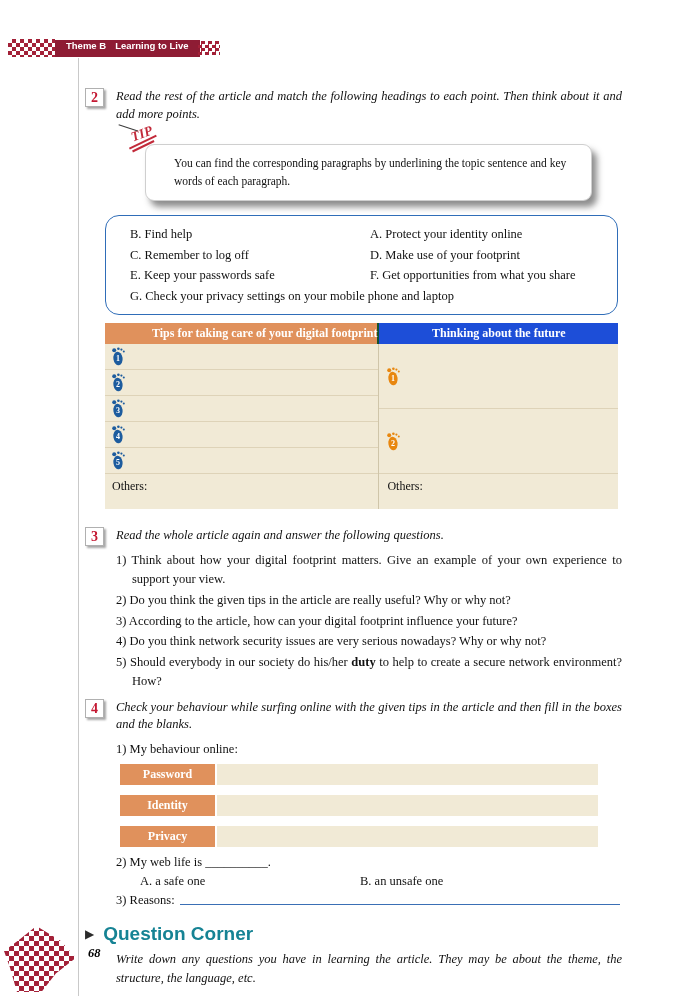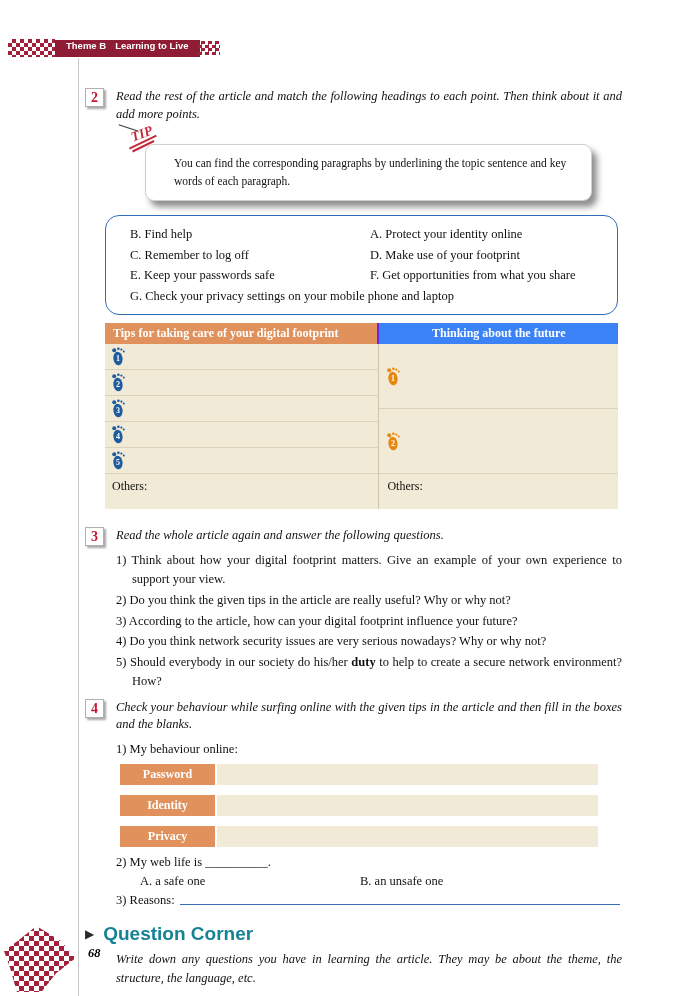--- a/index.html
+++ b/index.html
@@ -40,22 +40,22 @@
 
   
   .options-box { margin:14px 0 0 20px; width:513px; border:1.5px solid #2f6db8; border-radius:14px;
                  padding:8px 12px 8px 24px; }
   .options-grid { display:grid; grid-template-columns:240px 1fr; line-height:1.64; }
   .opt-g { grid-column:1 / -1; }
 
   
   .mtable { margin:8px 0 0 20px; width:513px; font-size:12px; }
   .mt-header { display:flex; color:#fff; font-weight:bold; }
-  .mt-header .hl { width:53.5%; background:#e0915c; text-align:left; padding:3px 8px; border-right:2px solid #6d28d9; }
-  .mt-header .hr { flex:1; background:#3b82f6; text-align:center; padding:3px 0; }
+  .mt-header .hl { width:53.5%; background:#e0915c; text-align:right; padding:3px 0; border-right:2px solid #14532d; }
+  .mt-header .hr { flex:1; background:#1d4ed8; text-align:center; padding:3px 0; }
   .mt-body { display:flex; background:#f1ead6; }
   .mt-left { width:53.5%; border-right:1px solid #cfc5a9; }
   .mt-row { height:26px; display:flex; align-items:center; padding-left:7px; border-bottom:1px solid #ded3b8; }
   .mt-right { flex:1; display:flex; flex-direction:column; }
   .mt-rrow { height:65px; display:flex; align-items:center; padding-left:8px; border-bottom:1px solid #ded3b8; }
   .mt-others { display:flex; background:#f1ead6; }
   .mt-others .ocl { width:53.5%; border-right:1px solid #cfc5a9; padding:5px 0 15px 7px; }
   .mt-others .ocr { flex:1; padding:5px 0 15px 8px; }
   .fp-blue { color:#1d5c9e; }
   .fp-orange { color:#e8870f; }

